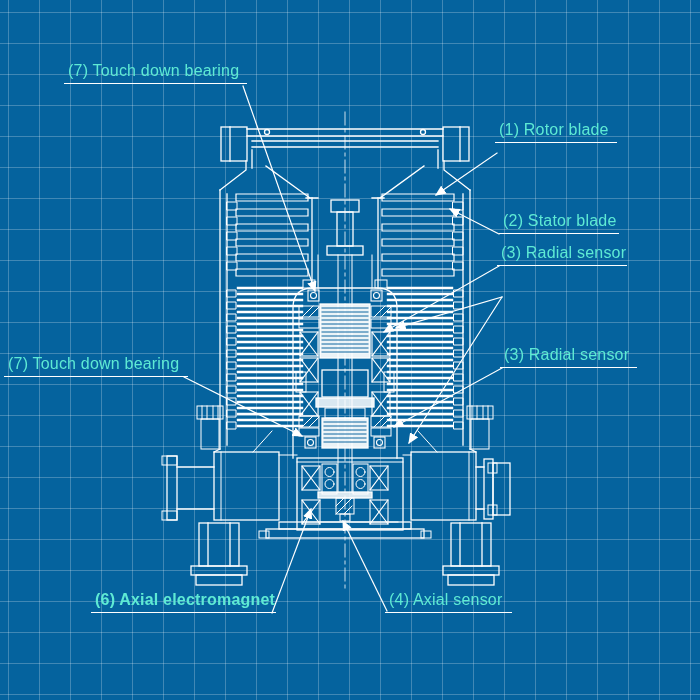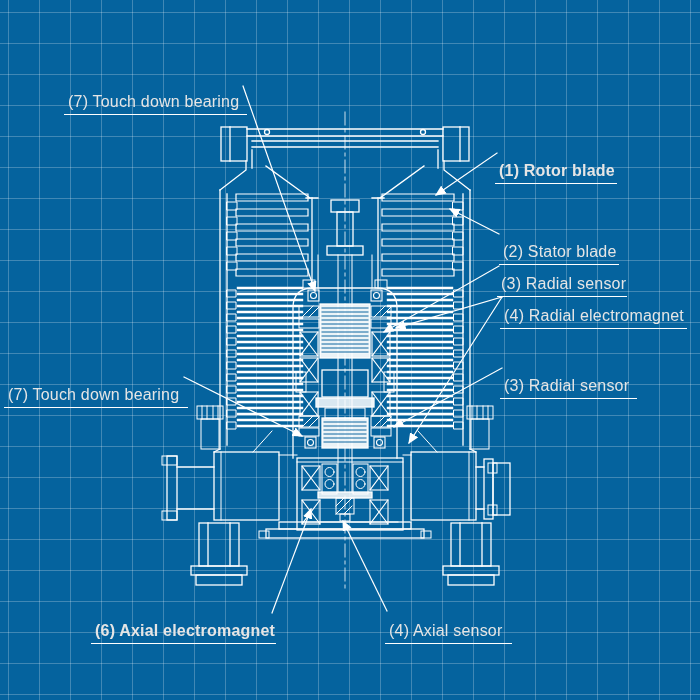--- a/index.html
+++ b/index.html
@@ -10,27 +10,26 @@
       linear-gradient(to right, rgba(255,255,255,.24) 1px, transparent 1px),
       linear-gradient(to bottom, rgba(255,255,255,.24) 1px, transparent 1px);
     background-size:31px 31px;
     background-position:8px 12px;
     font-family:"Liberation Sans",sans-serif;
   }
   #stage{position:relative;width:700px;height:700px;}
   svg{position:absolute;left:0;top:0;}
   .label{
     position:absolute;
-    color:#e5e5e5;
+    color:#5eead4;
     font:16px/18px "Liberation Sans",sans-serif;
     letter-spacing:.2px;
     white-space:nowrap;
     border-bottom:1.5px solid #fff;
     padding:0 0 3px 4px;
-    margin-top:31px;
   }
 </style>
 </head>
 <body>
 
 <div id="stage">
 
 <svg width="700" height="700" viewBox="0 0 700 700">
   <defs>
     <marker id="arr" markerWidth="9" markerHeight="8" refX="8" refY="4" orient="auto">
@@ -228,27 +227,26 @@
       <path d="M502,368 L394,427" marker-end="url(#arr)"></path>
       <path d="M184,377 L302,436" marker-end="url(#arr)"></path>
       <path d="M272,613 L311,509" marker-end="url(#arr)"></path>
       <path d="M387,611 L343,521" marker-end="url(#arr)"></path>
     </g>
   </g>
 </svg>
 
   <div class="label" style="left:64px;top:62px;width:179px;">(7) Touch down bearing</div>
 
-  <div class="label" style="left:495px;top:131px;width:118px;font-weight:bold;">(1) Rotor blade</div>
+  <div class="label" style="left:495px;top:121px;width:118px;">(1) Rotor blade</div>
 
   <div class="label" style="left:499px;top:212px;width:116px;">(2) Stator blade</div>
 
   <div class="label" style="left:497px;top:244px;width:126px;">(3) Radial sensor</div>
 
-  <div class="label" style="left:500px;top:276px;width:183px;">(4) Radial electromagnet</div>
 
   <div class="label" style="left:500px;top:346px;width:133px;">(3) Radial sensor</div>
 
   <div class="label" style="left:4px;top:355px;width:180px;">(7) Touch down bearing</div>
 
   <div class="label" style="left:91px;top:591px;width:181px;font-weight:bold;">(6) Axial electromagnet</div>
 
   <div class="label" style="left:385px;top:591px;width:123px;">(4) Axial sensor</div>
 
 </div>

